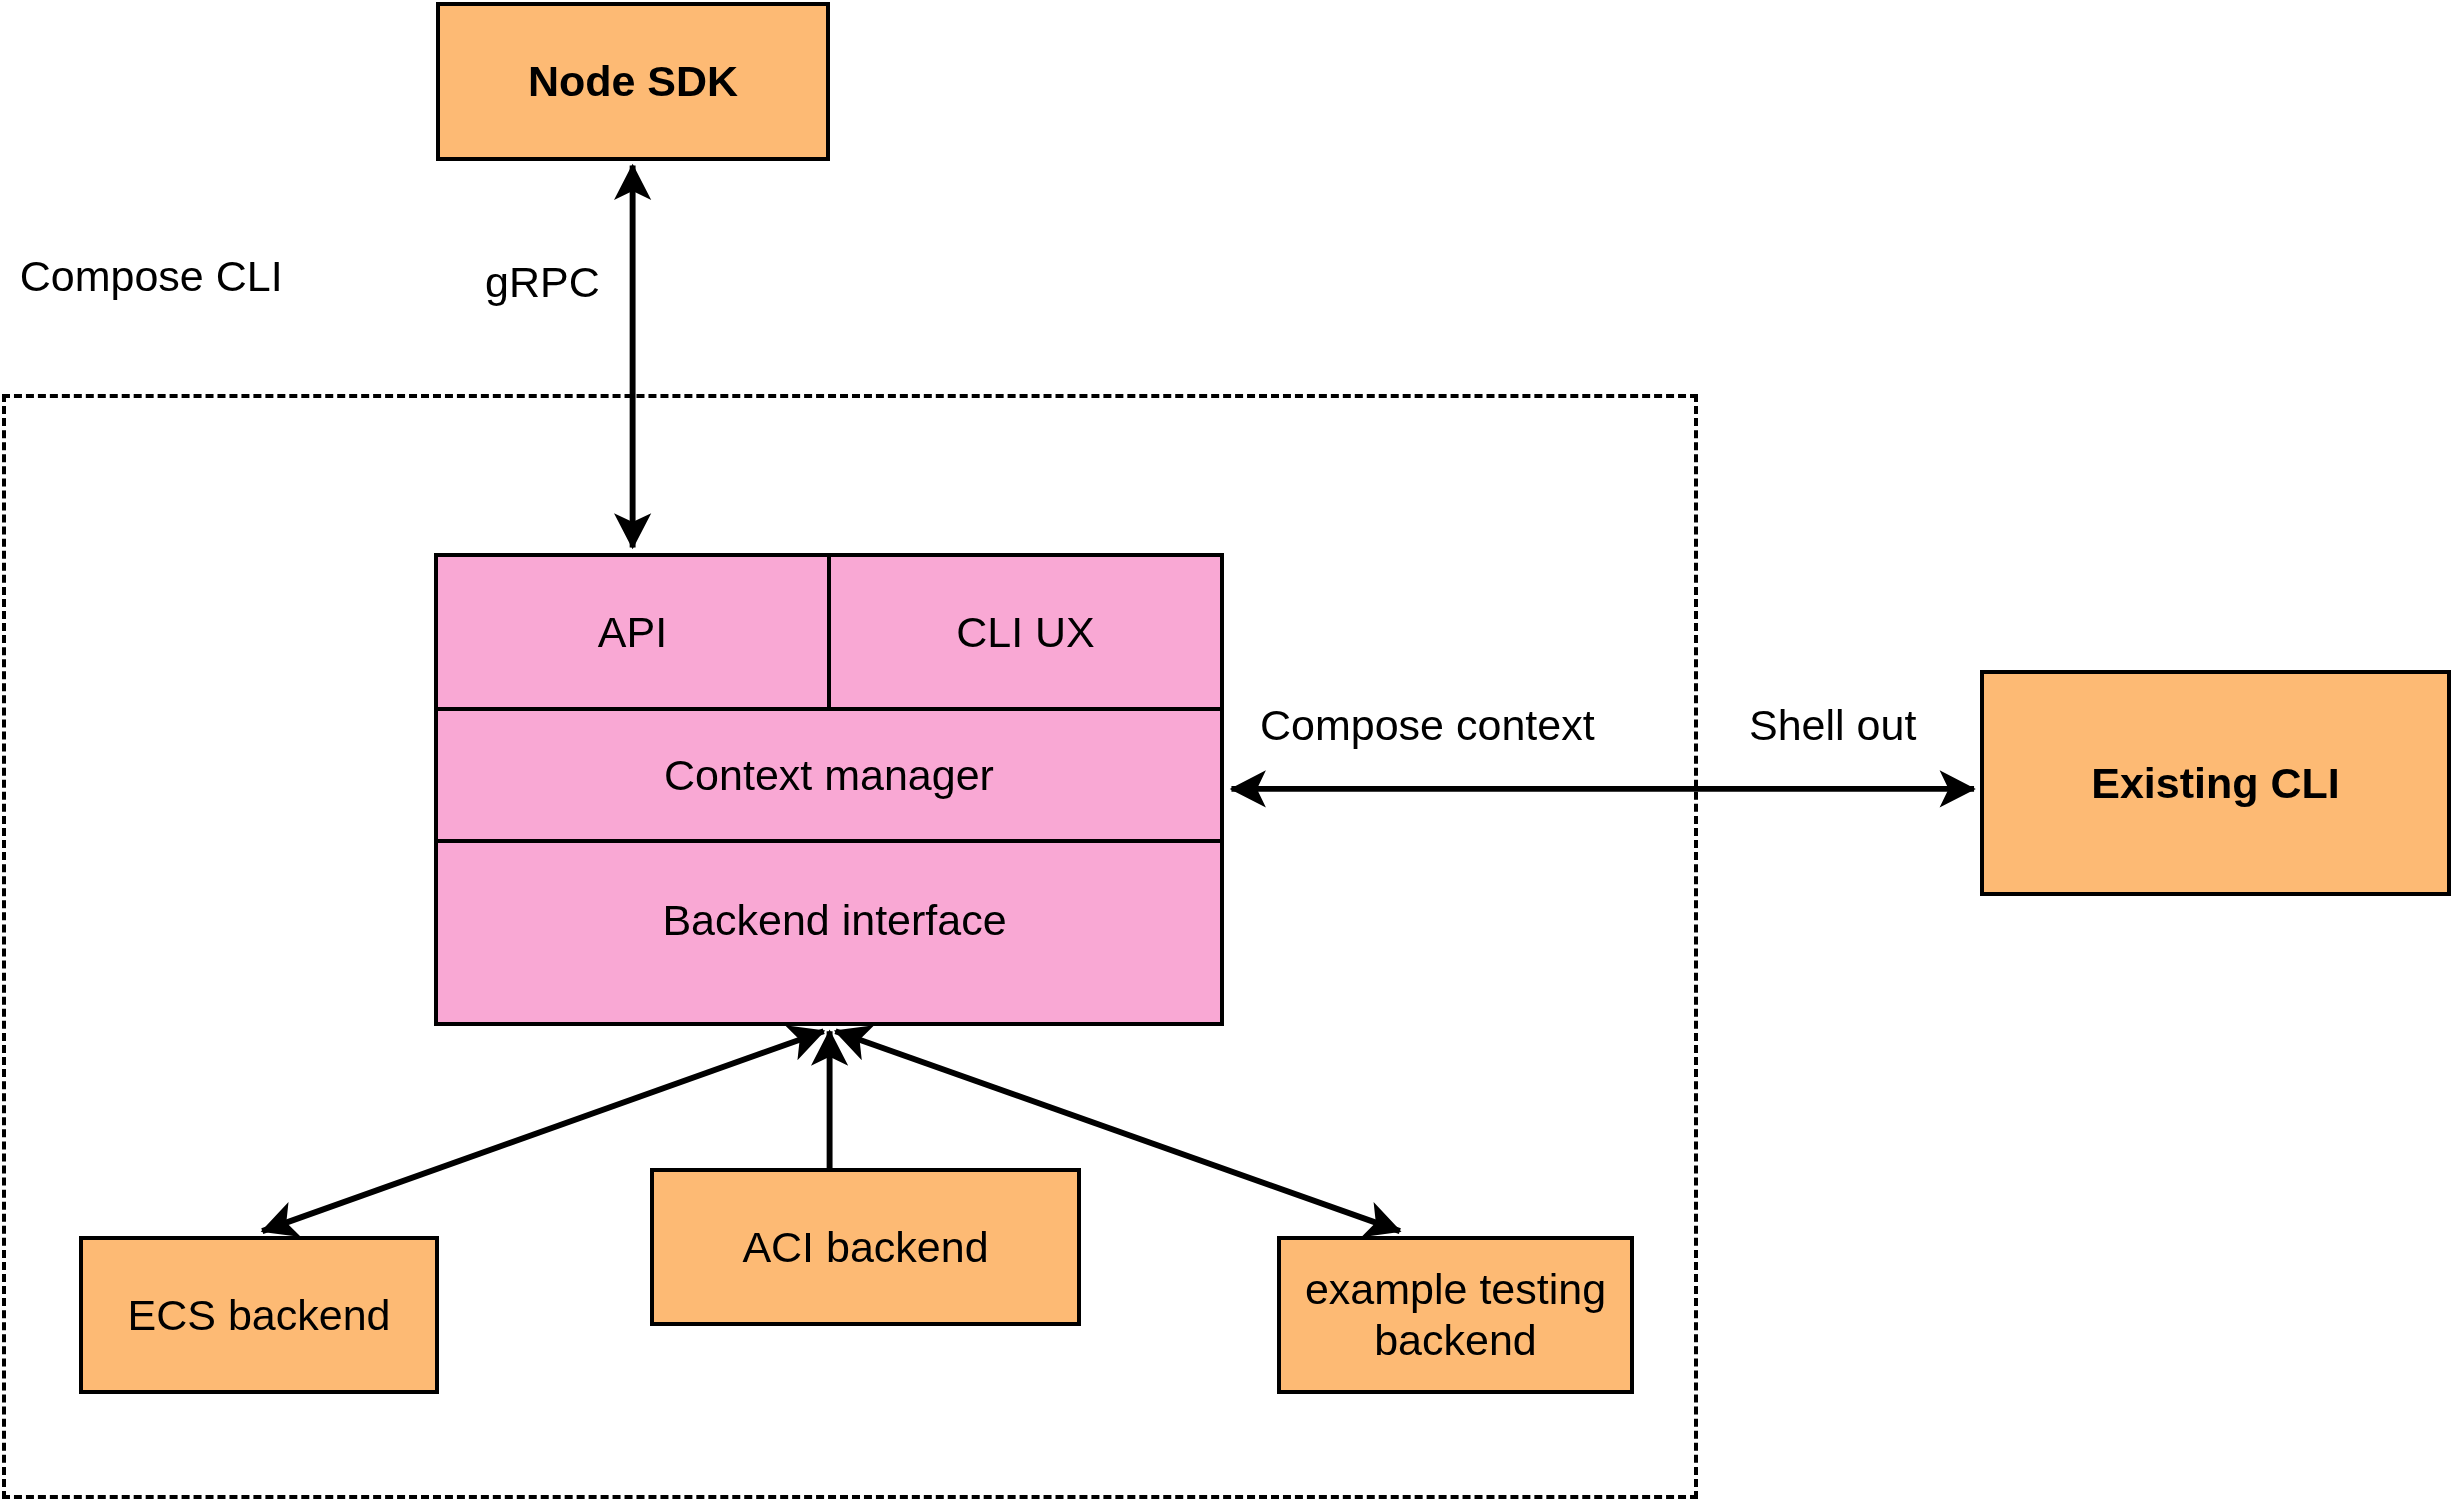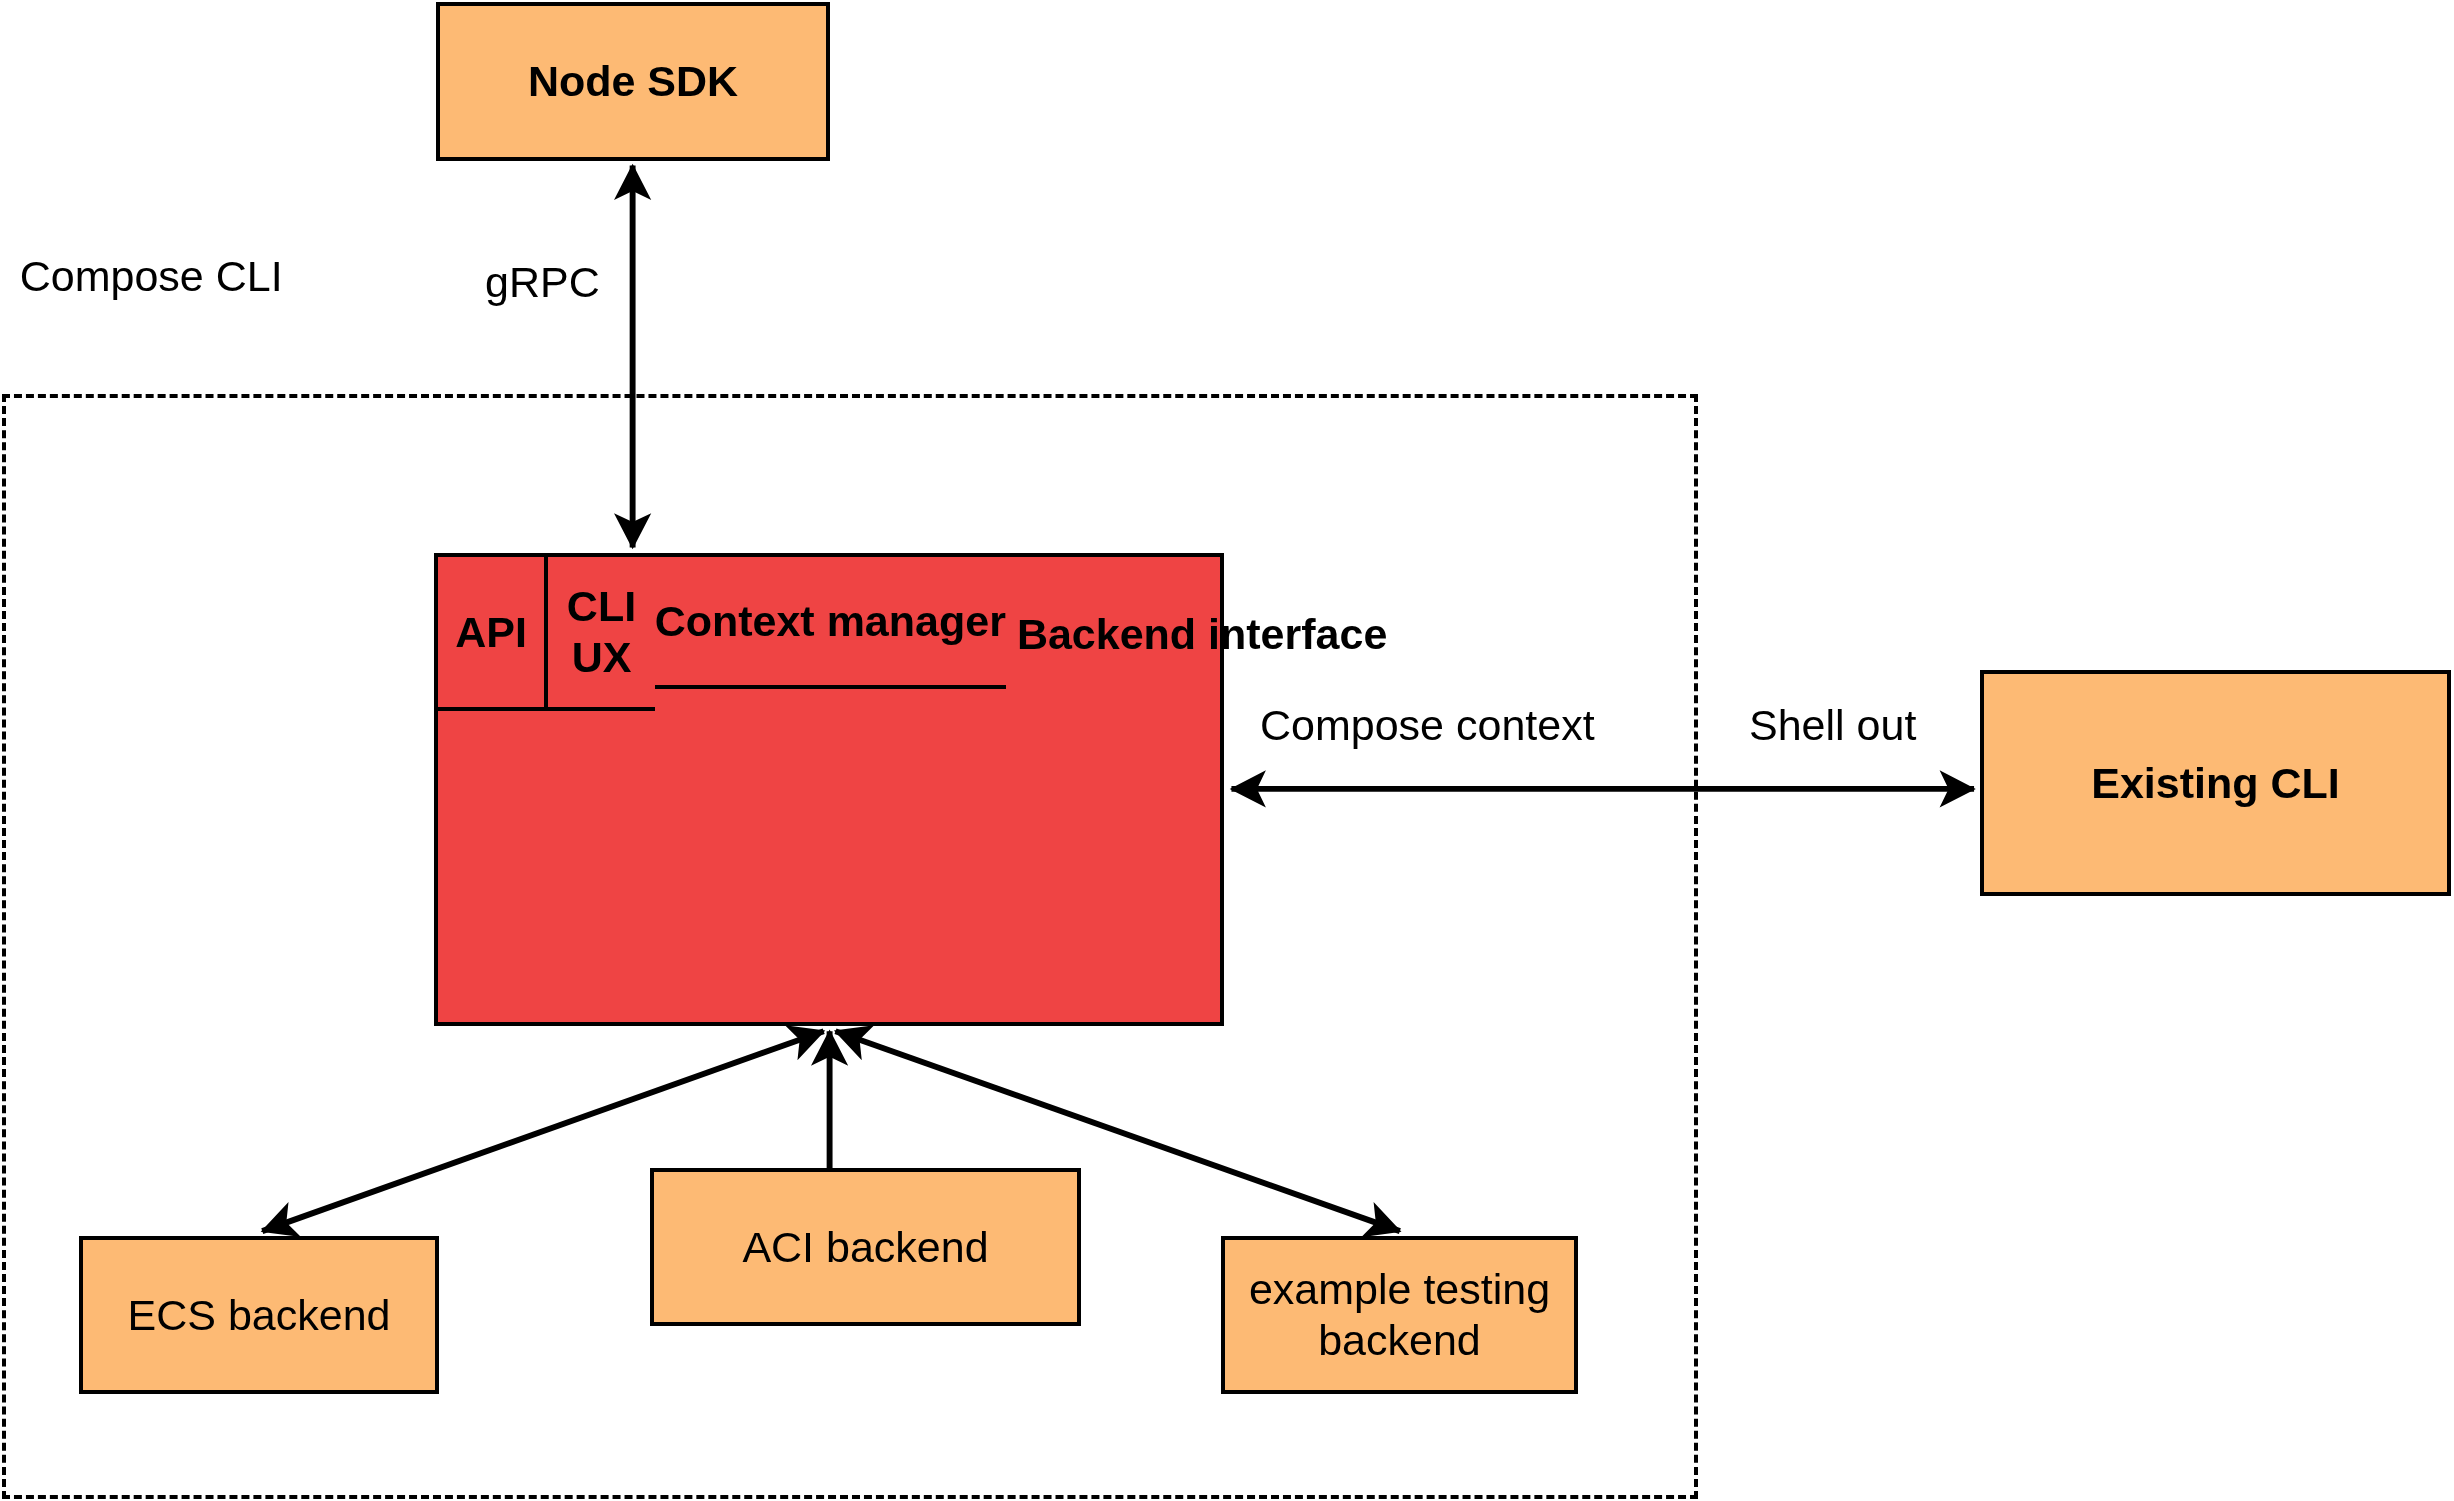--- a/index.html
+++ b/index.html
@@ -39,24 +39,23 @@
     line-height: 1.18;
     white-space: pre-line;
   }
   .bold .node-label { font-weight: bold; }
 
   
   .stack {
     position: absolute;
     box-sizing: border-box;
     border: 4.9px solid #000000;
-    background: #ef4444;
+    background: #f9a8d4;
     display: flex;
-    flex-direction: row;
-    font-weight: bold;
+    flex-direction: column;
   }
   .stack-row {
     box-sizing: border-box;
     display: flex;
     flex-direction: row;
     flex: 0 0 auto;
   }
   .stack-row.divided { border-bottom: 4.9px solid #000000; }
   .stack-cell {
     box-sizing: border-box;
@@ -156,19 +155,19 @@
   </div>
 
   <div class="node bold" style="left:1980px; top:670px; width:471px; height:226px;">
     <span class="node-label">Existing CLI</span>
   </div>
 
   <div class="node" style="left:650px; top:1168px; width:431px; height:158px;">
     <span class="node-label">ACI backend</span>
   </div>
 
-  <div class="node" style="left:1221px; top:1236px; width:357px; height:158px;">
+  <div class="node" style="left:1277px; top:1236px; width:357px; height:158px;">
     <span class="node-label">example testing
 backend</span>
   </div>
 
 </div>
 
 
 </body></html>

